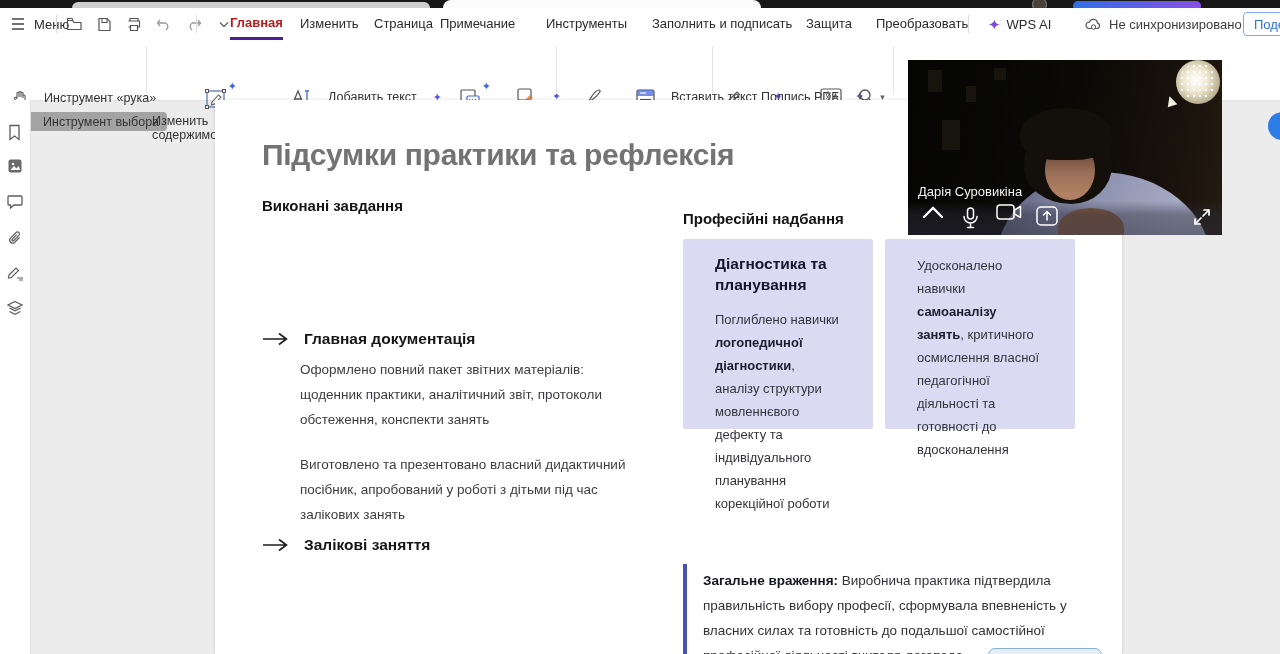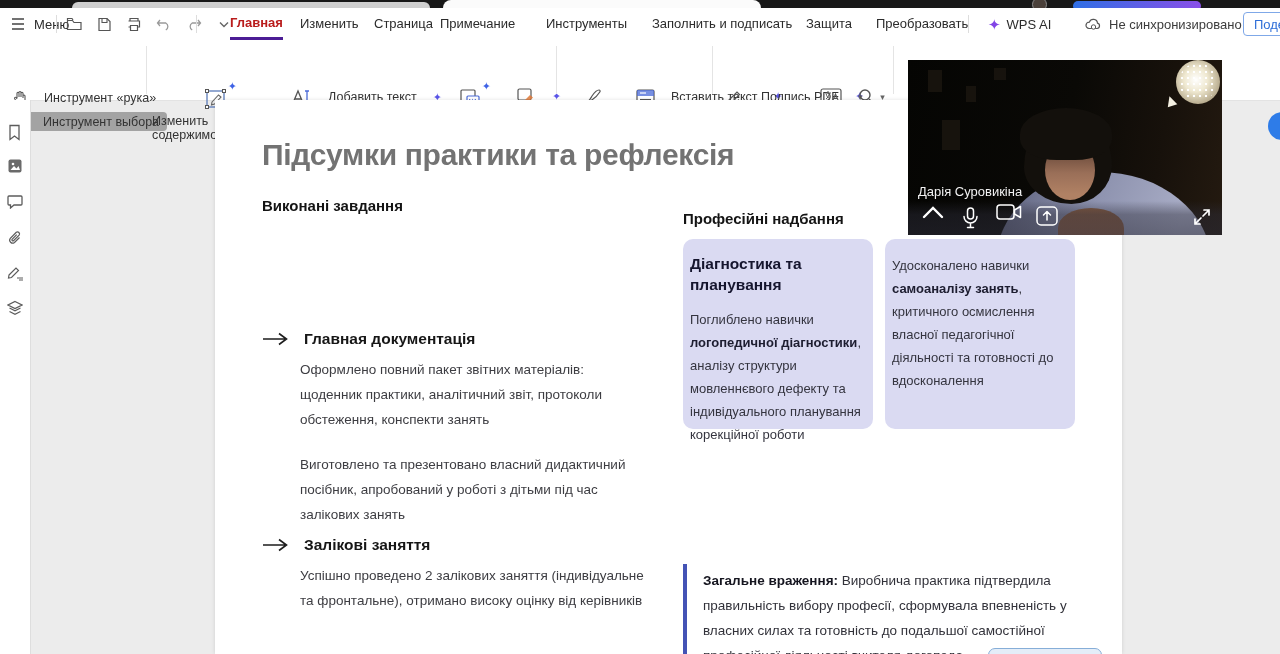--- a/index.html
+++ b/index.html
@@ -42,21 +42,21 @@
   .sb-ico{position:absolute;left:7px;width:17px;height:17px;color:#5c5c5c;}
   
   .page{position:absolute;left:215px;top:100px;width:907px;height:554px;background:#ffffff;box-shadow:0 0 4px rgba(0,0,0,0.12);}
   .doc-title{position:absolute;left:47px;top:38px;font-size:30px;font-weight:700;letter-spacing:-0.3px;color:#737373;}
   .col-head{position:absolute;font-size:15px;font-weight:700;color:#141414;}
   .task{position:absolute;left:47px;width:385px;}
   .task-head{display:flex;align-items:center;gap:16px;}
   .task-arrow{color:#1d1d1d;flex:0 0 auto;}
   .task-title{font-size:15.5px;font-weight:700;color:#161616;}
   .task-body{margin:9px 0 0 38px;font-size:13.5px;line-height:25px;color:#3d3d42;}
-  .pcard{position:absolute;background:#dadaf2;border-radius:10px;box-sizing:border-box;padding:15px 7px;}
+  .pcard{position:absolute;background:#dadaf2;border-radius:2px;box-sizing:border-box;padding:15px 32px;}
   .pcard .ctitle{font-size:15.5px;font-weight:700;color:#15152e;line-height:1.35;margin-bottom:12px;}
   .pcard .cbody{font-size:13px;line-height:23px;color:#34343f;}
   .pcard .cbody b{color:#1d1d30;}
   .note{position:absolute;left:468px;top:464px;width:390px;border-left:4px solid #4453b5;padding:4px 0 4px 16px;box-sizing:border-box;
     font-size:13.5px;line-height:25px;color:#32323a;}
   .note b{color:#15151f;}
   
   .float-circle{position:absolute;left:1268px;top:112px;width:28px;height:28px;border-radius:50%;background:#2e7ce8;z-index:40;}
   .bottom-blue{position:absolute;left:988px;top:648px;width:112px;height:14px;border-radius:7px;background:#e4edf8;border:1.5px solid #86aed8;z-index:30;}
   
@@ -425,21 +425,20 @@
       <div class="task-body">Виготовлено та презентовано власний дидактичний посібник, апробований у роботі з дітьми під час залікових занять</div>
     </div>
 
     <div class="task" style="top:436px;">
       <div class="task-head">
         <svg class="task-arrow" width="26" height="14" viewBox="0 0 26 14">
             <path d="M1 7h22M17 1.5 24.5 7 17 12.5" fill="none" stroke="#1d1d1d" stroke-width="1.6"></path>
           </svg>
         <span class="task-title">Залікові заняття</span>
       </div>
-      <div class="task-body">Успішно проведено 2 залікових заняття (індивідуальне та фронтальне), отримано високу оцінку від керівників</div>
     </div>
 
     <div class="col-head" style="left:468px;top:110px;">Професійні надбання</div>
 
     <div class="pcard" style="left:468px;top:139px;width:190px;height:190px;">
       <div class="ctitle">Діагностика та планування</div>
       <div class="cbody"><span>Поглиблено навички </span><b>логопедичної діагностики</b><span>, аналізу структури мовленнєвого дефекту та індивідуального планування корекційної роботи</span></div>
     </div>
 
     <div class="pcard" style="left:670px;top:139px;width:190px;height:190px;">

